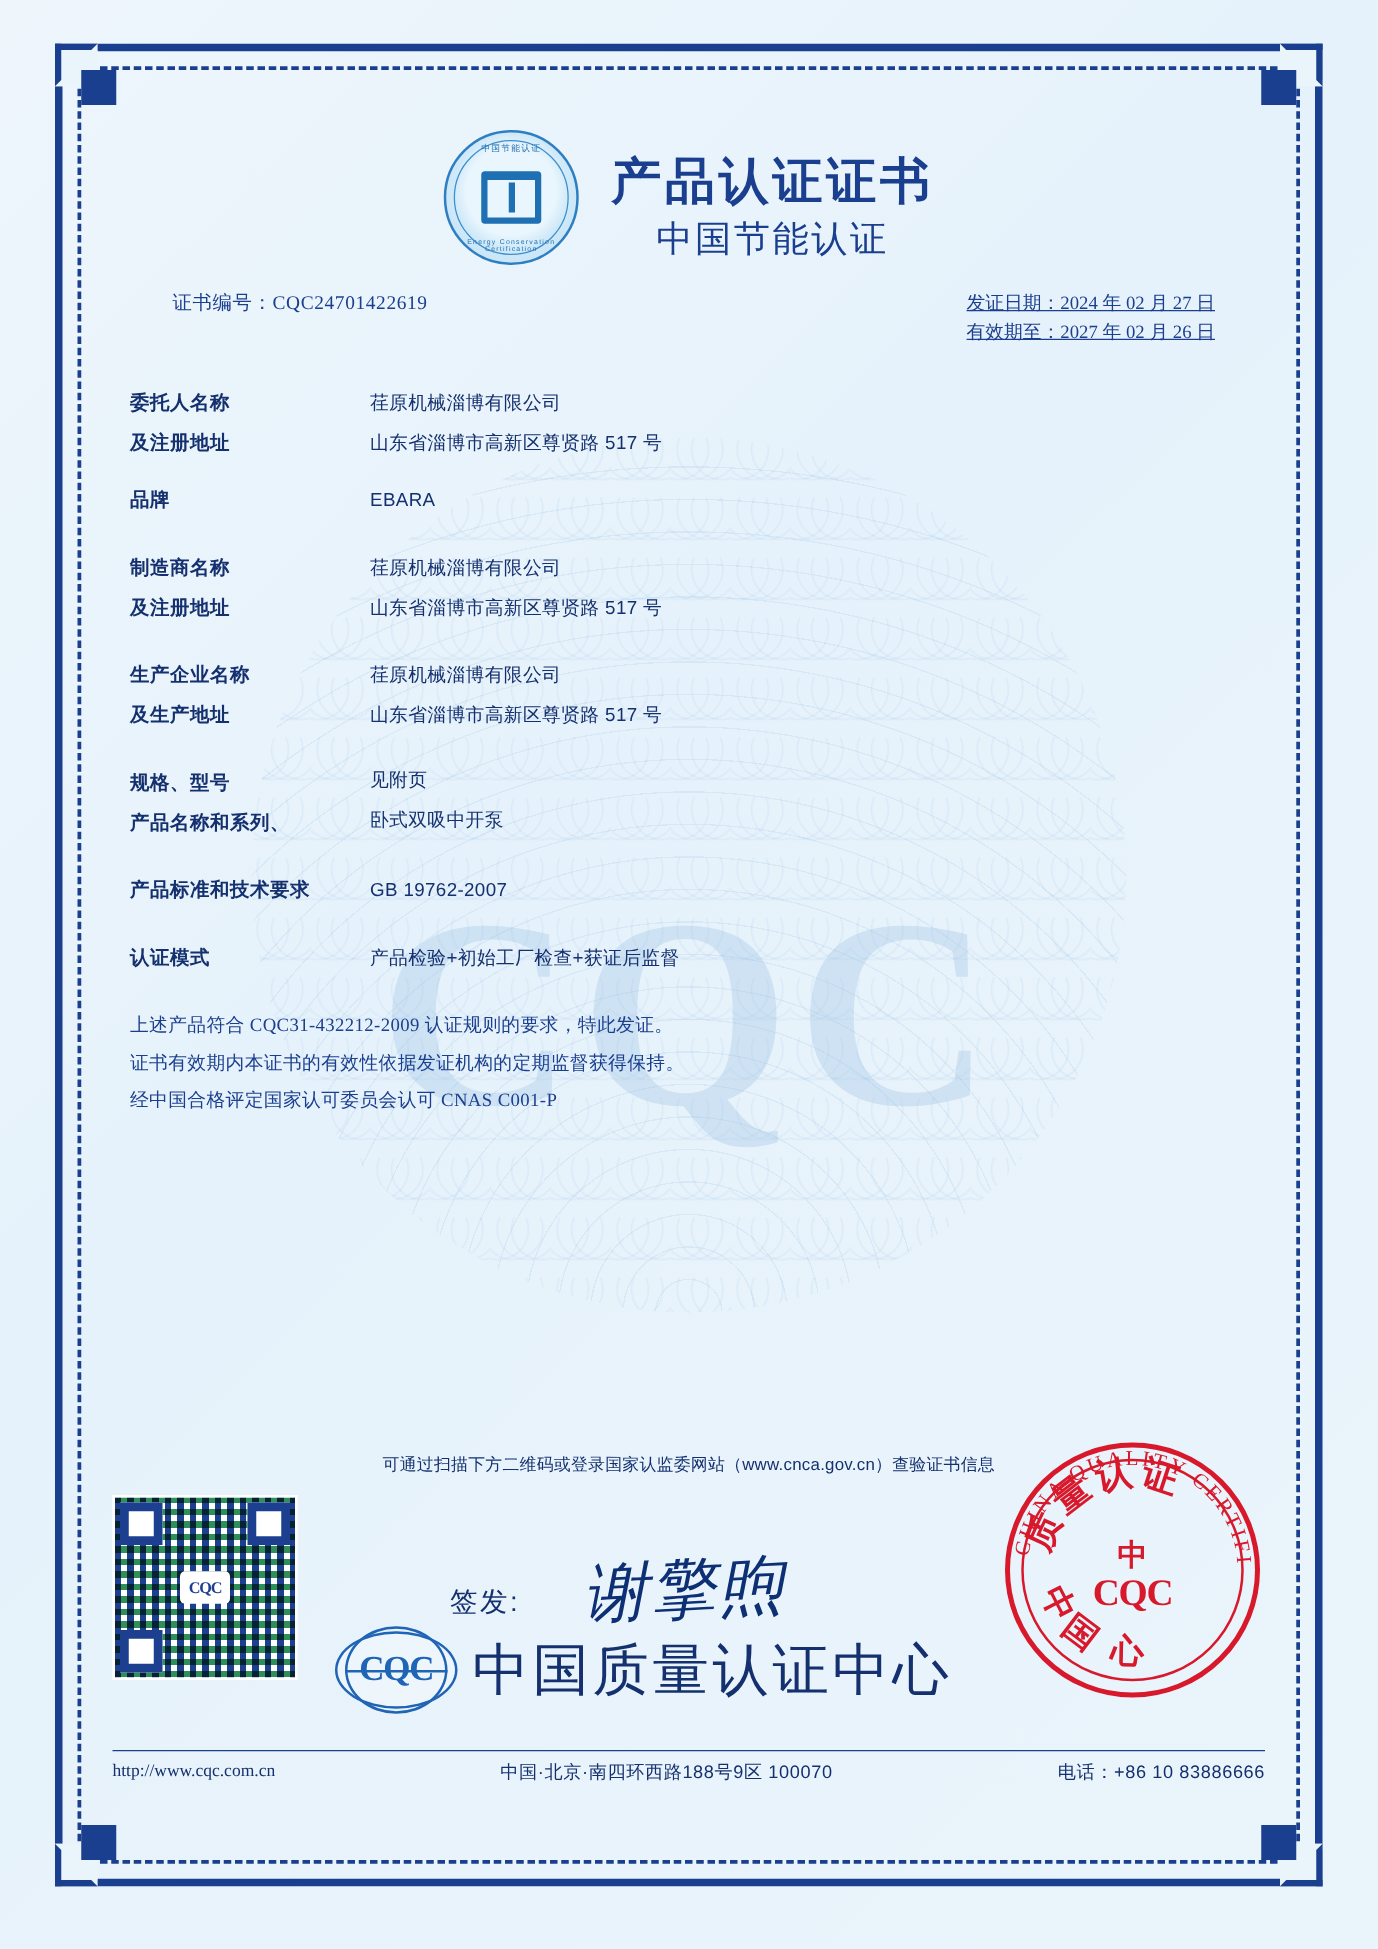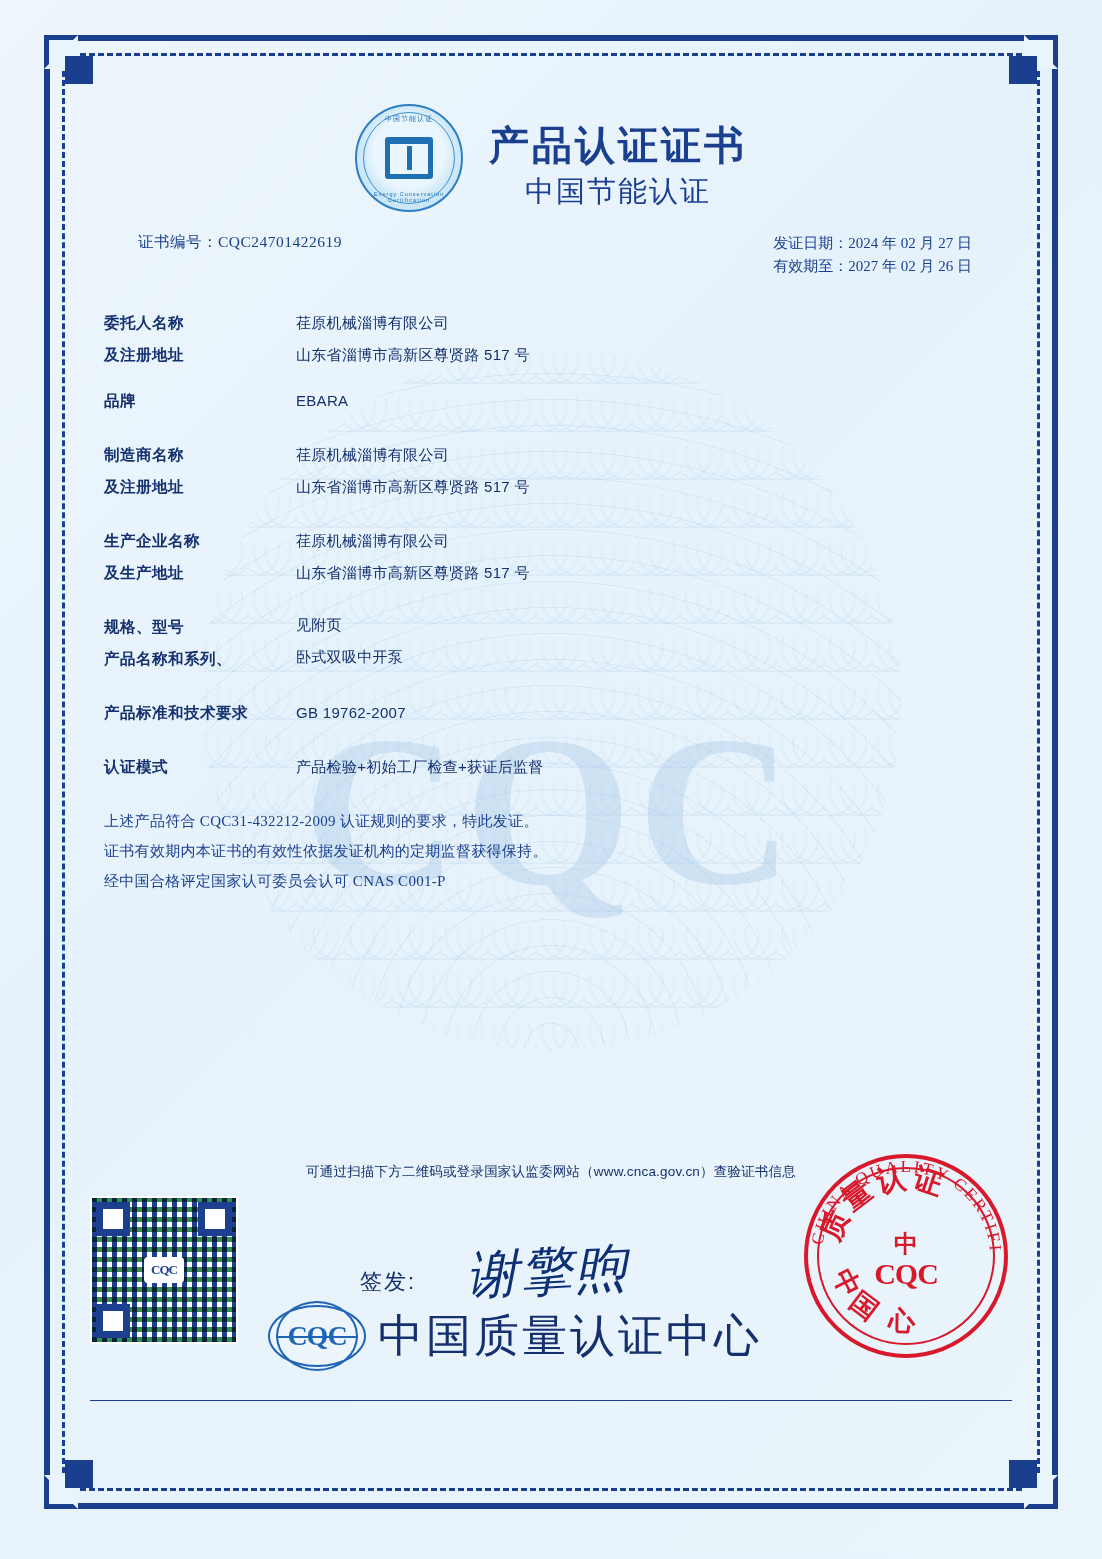--- a/index.html
+++ b/index.html
@@ -193,20 +193,21 @@
   .meta-left {
     font-size: 15.5px;
     letter-spacing: .5px;
     white-space: nowrap;
   }
   .meta-right {
     font-size: 15px;
     line-height: 1.55;
     text-align: center;
     white-space: nowrap;
+    text-decoration: underline;
   }
 
   
   .fields {
     position: absolute;
     left: 104px;
     right: 120px;
     top: 308px;
     color: #14306e;
   }
@@ -560,14 +561,19 @@
       </text>
       <text font-family="Liberation Sans, sans-serif" font-size="27" font-weight="bold" fill="#d8192b" letter-spacing="6">
         <textPath href="#arcBottom" startOffset="8%">中国 心</textPath>
       </text>
       <text x="108" y="136" text-anchor="middle" font-family="Liberation Serif, serif" font-size="30" font-weight="bold" fill="#d8192b" letter-spacing="-1">CQC</text>
       <text x="108" y="104" text-anchor="middle" font-family="Liberation Sans, sans-serif" font-size="24" font-weight="bold" fill="#d8192b">中</text>
     </svg>
   </div>
 
   <div class="footer-rule"></div>
+  <div class="footer">
+    <div>http://www.cqc.com.cn</div>
+    <div class="mid">中国·北京·南四环西路188号9区   100070</div>
+    <div class="mid">电话：+86 10 83886666</div>
+  </div>
 
 </div>
 
 </body></html>

